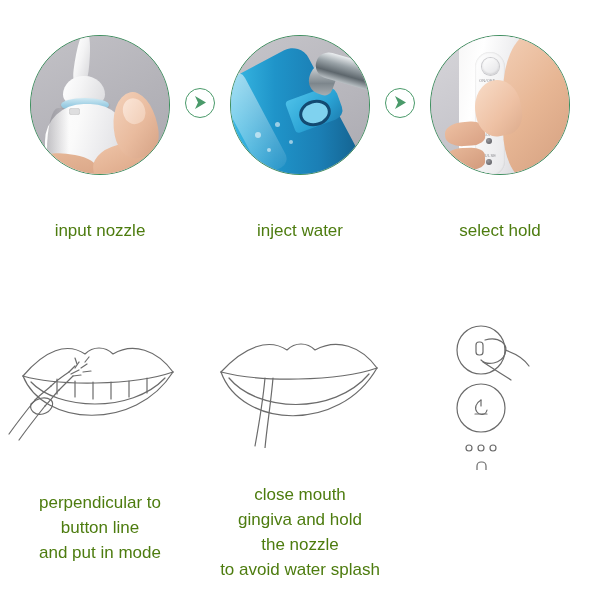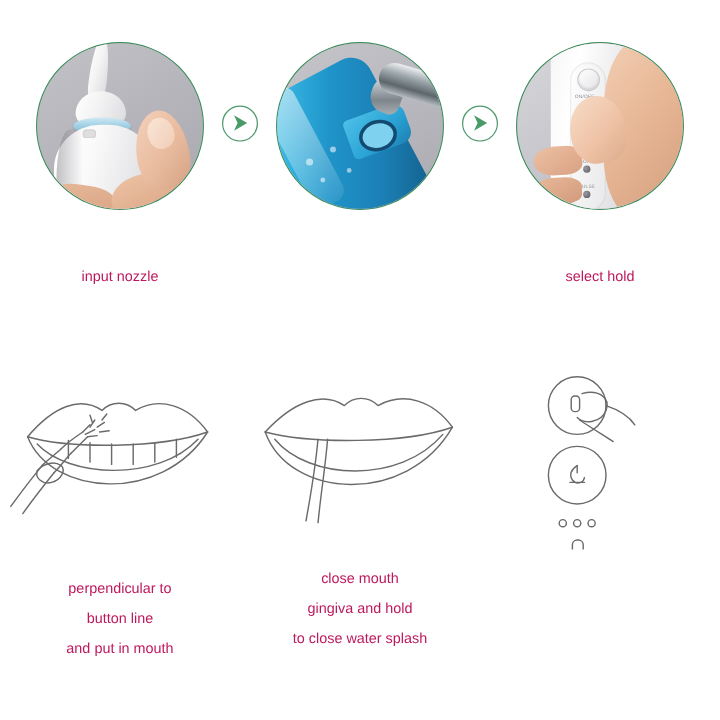--- a/index.html
+++ b/index.html
@@ -20,21 +20,21 @@
     height: 600px;
   }
 
   
   .row {
     position: absolute;
     left: 0;
     width: 600px;
   }
   .row-top { top: 0; height: 300px; }
-  .row-bottom { top: 288px; height: 300px; }
+  .row-bottom { top: 300px; height: 300px; }
 
   .cell {
     position: absolute;
     top: 0;
     width: 200px;
     height: 100%;
   }
   .cell-1 { left: 0; }
   .cell-2 { left: 200px; }
   .cell-3 { left: 400px; }
@@ -301,22 +301,22 @@
     left: 50%;
     transform: translateX(-50%);
   }
 
   
   .caption {
     position: absolute;
     left: 0;
     width: 100%;
     text-align: center;
-    color: #be185d;
-    font-size: 12px;
+    color: #4d7c0f;
+    font-size: 17px;
     line-height: 25px;
     font-family: "Liberation Sans", sans-serif;
     font-weight: 400;
   }
   .caption-top { top: 218px; }
   .caption-bot { top: 190px; }
   .caption div { white-space: pre; }
 </style>
 </head>
 <body>
@@ -350,20 +350,23 @@
         <div class="ph2-tank"></div>
         <div class="ph2-tankhi"></div>
         <div class="ph2-tanklip"></div>
         <div class="ph2-hole"></div>
         <div class="ph2-faucet2"></div>
         <div class="ph2-faucet"></div>
         <div class="ph2-bub" style="left:24px;top:96px;width:6px;height:6px;"></div>
         <div class="ph2-bub" style="left:36px;top:112px;width:4px;height:4px;"></div>
         <div class="ph2-bub" style="left:44px;top:86px;width:5px;height:5px;"></div>
         <div class="ph2-bub" style="left:58px;top:104px;width:4px;height:4px;"></div>
+      </div>
+      <div class="caption caption-top">
+        <div>inject water</div>
       </div>
     </div>
 
     <div class="cell cell-3">
       <div class="photo-circle">
         <div class="ph3-bg"></div>
         <div class="ph3-body"></div>
         <div class="ph3-panel"></div>
         <div class="ph3-pbtn"></div>
         <div class="ph3-lbl ph3-lbl-onoff">ON/OFF</div>
@@ -433,21 +436,21 @@
             <path d="M72,36 L70,30"></path>
             <path d="M80,34 L84,29"></path>
 
             <path d="M26,76 C32,70 40,68 46,72 C50,76 46,84 38,86 C30,88 24,82 26,76 Z"></path>
           </g>
         </svg>
       </div>
       <div class="caption caption-bot">
         <div>perpendicular to</div>
         <div>button line</div>
-        <div>and put in mouth</div>
+        <div>and put in mode</div>
       </div>
     </div>
 
     <div class="cell cell-2">
       <div class="lineart">
         <svg width="190" height="120" viewBox="0 0 190 120" aria-hidden="true">
           <g fill="none" stroke="#6b6b6b" stroke-width="1.2" stroke-linecap="round" stroke-linejoin="round">
 
             <path d="M16,44 C40,18 64,10 82,22 C90,14 102,14 110,22 C132,10 156,18 172,40"></path>
 
@@ -458,21 +461,22 @@
             <path d="M24,50 C52,84 128,88 164,46"></path>
 
             <path d="M50,118 C54,96 58,72 60,50"></path>
             <path d="M60,120 C62,98 66,74 68,50"></path>
           </g>
         </svg>
       </div>
       <div class="caption caption-bot" style="top:182px">
         <div>close mouth</div>
         <div>gingiva and hold</div>
-        <div>to close water splash</div>
+        <div>the nozzle</div>
+        <div>to avoid water splash</div>
       </div>
     </div>
 
     <div class="cell cell-3">
       <div class="lineart" style="top:20px">
         <svg width="150" height="150" viewBox="0 0 150 150" aria-hidden="true">
           <g fill="none" stroke="#6b6b6b" stroke-width="1.2" stroke-linecap="round" stroke-linejoin="round">
 
             <circle cx="56" cy="30" r="24"></circle>
 

